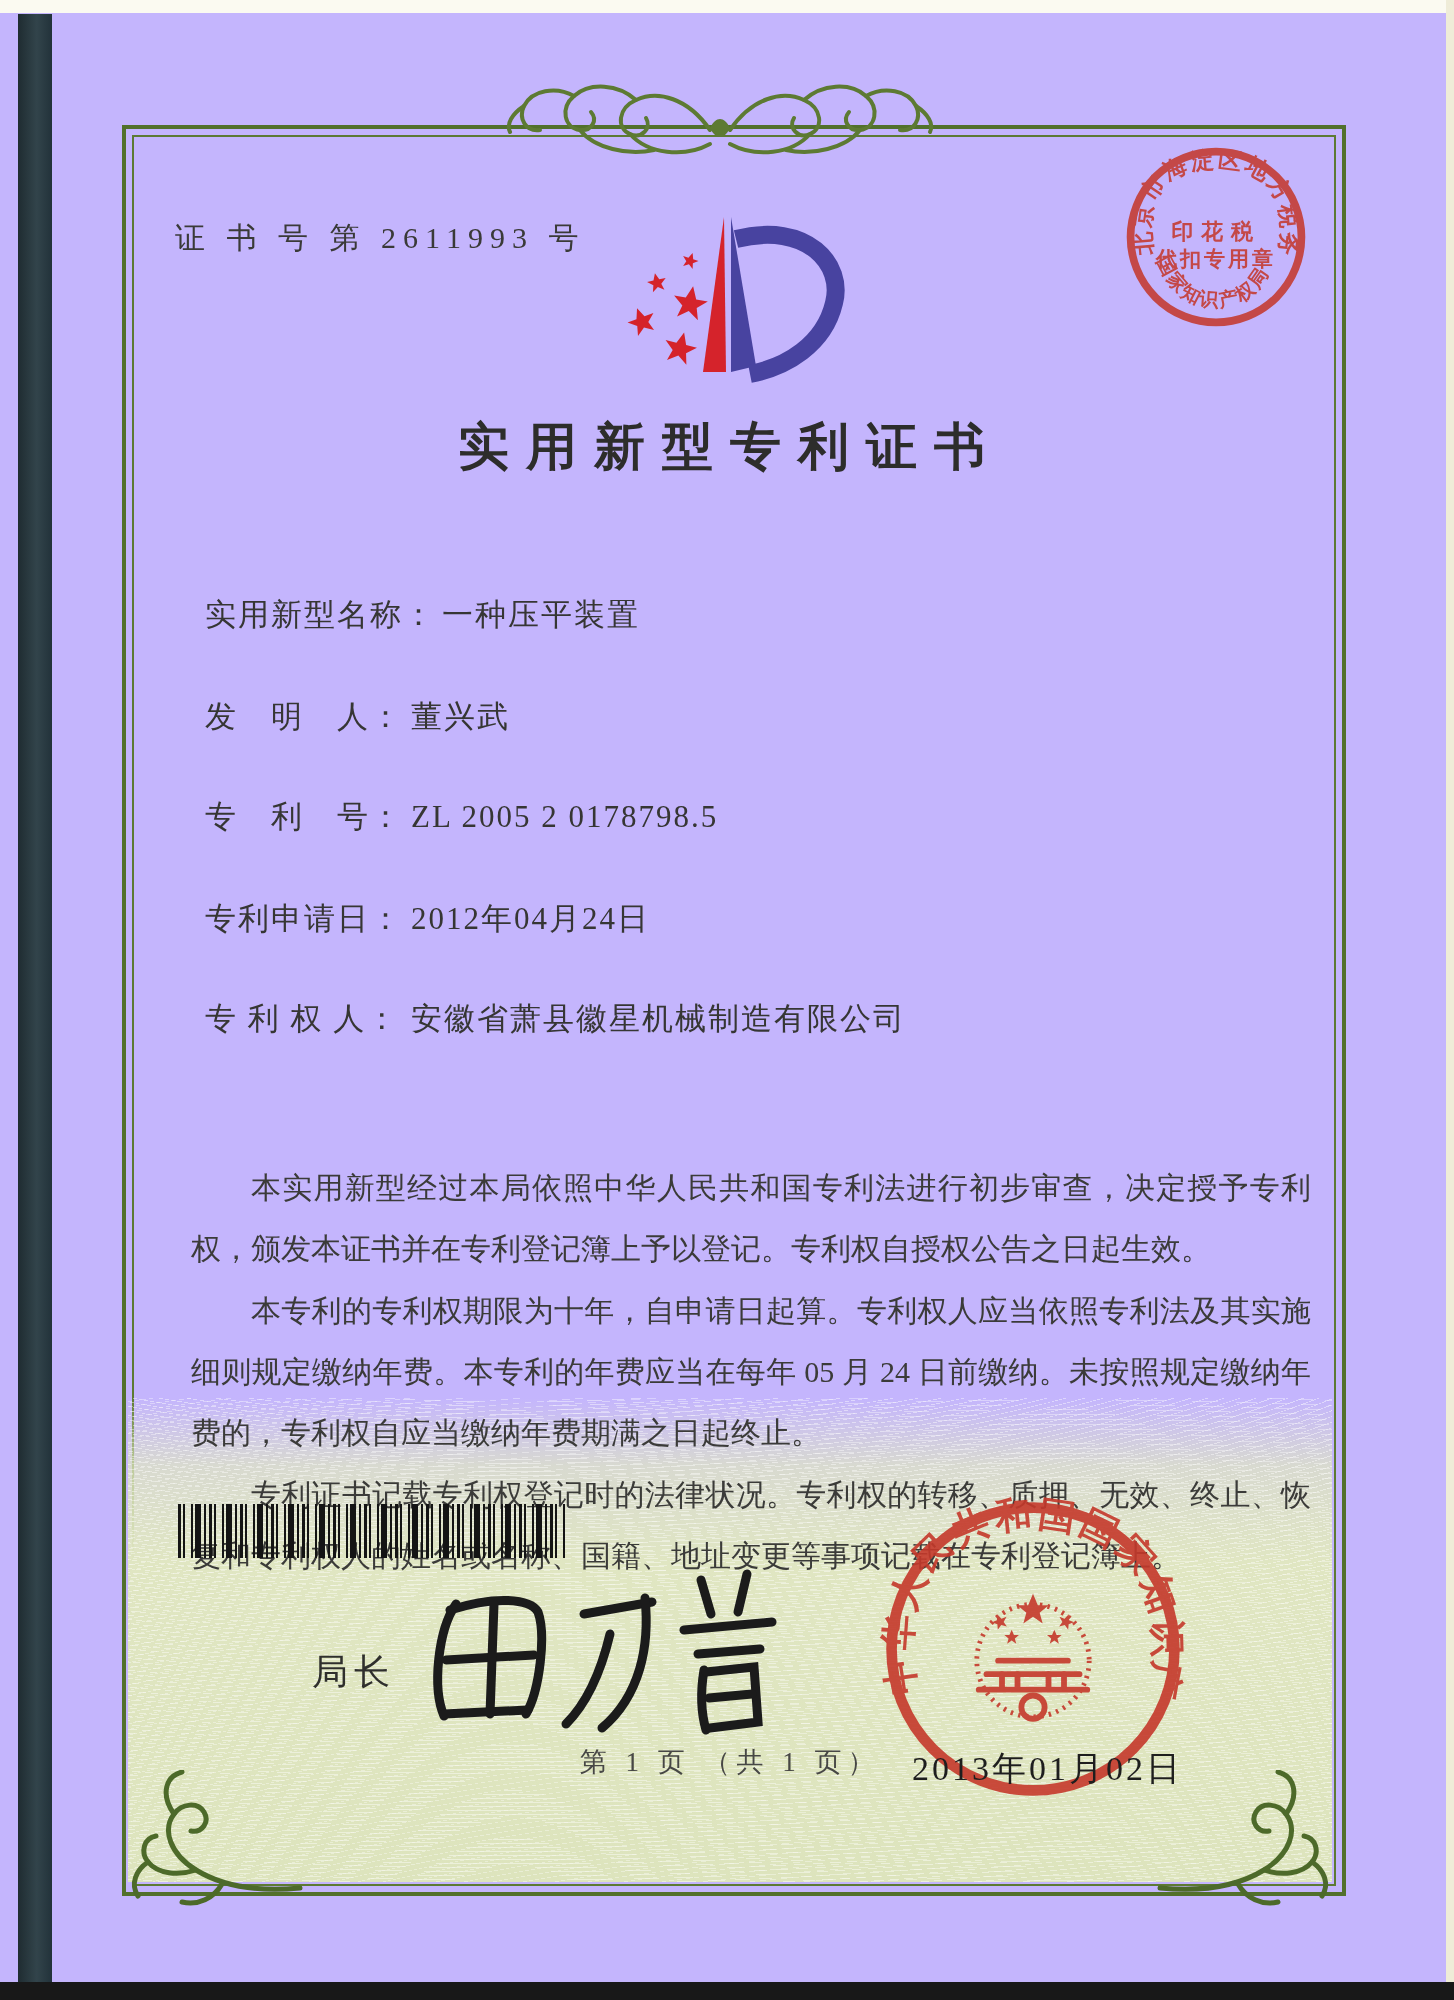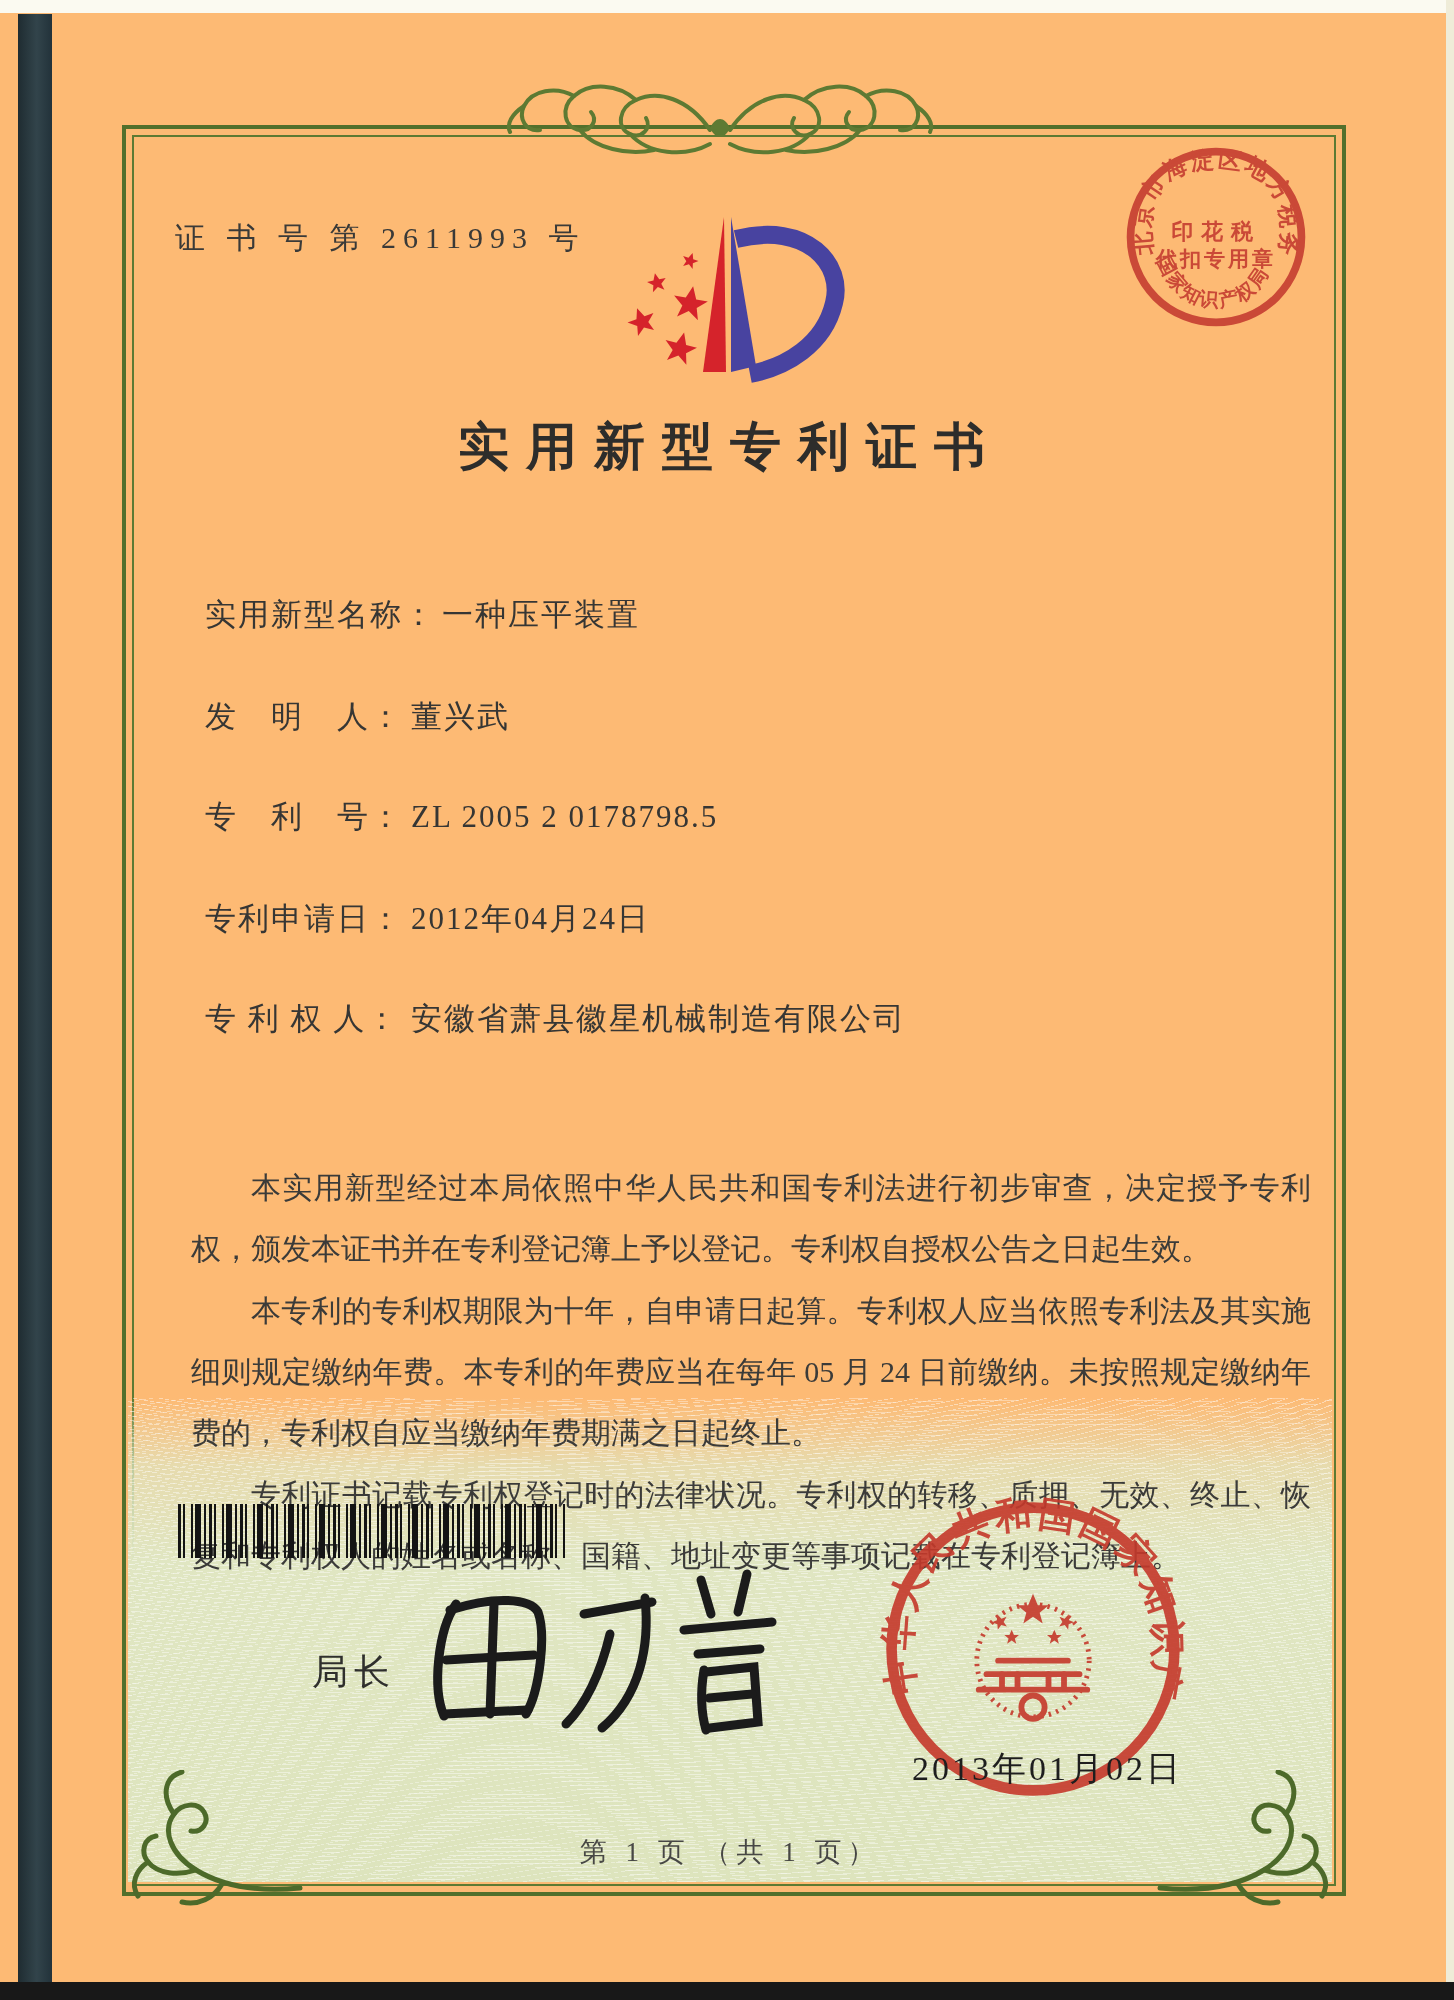--- a/index.html
+++ b/index.html
@@ -1,18 +1,18 @@
 <!DOCTYPE html>
 <html><head>
 <meta charset="utf-8">
 <style>
   html,body{margin:0;padding:0;background:#dcdcd6;}
   #scan{
     position:relative;width:1454px;height:2000px;overflow:hidden;
-    background:#fdba74;
+    background:#c4b5fd;
     font-family:"Liberation Serif","DejaVu Serif",serif;
   }
   
   .edge-left{position:absolute;left:18px;top:14px;width:34px;height:1972px;
     background:linear-gradient(90deg,#1f2c31,#32444b 55%,#22323a);}
   .edge-bottom{position:absolute;left:0;top:1982px;width:1454px;height:18px;background:#181818;}
   .edge-top{position:absolute;left:0;top:0;width:1454px;height:13px;background:#fbfaf1;}
   .edge-right{position:absolute;right:0;top:0;width:8px;height:2000px;background:#efecd8;}
 
   
@@ -54,21 +54,21 @@
       #141414 13px 15px,transparent 15px 17px,
       #141414 17px 23px,transparent 23px 26px,
       #141414 26px 28px,transparent 28px 31px);}
 
   .director{position:absolute;left:312px;top:1648px;font-size:36px;color:#2f2f2d;letter-spacing:6px;}
   .signature{position:absolute;left:398px;top:1538px;}
 
   .seal{position:absolute;left:878px;top:1492px;}
   .seal-date{position:absolute;left:912px;top:1746px;font-size:34px;color:#1e1e1e;letter-spacing:3px;z-index:5;}
 
-  .footer{position:absolute;left:122px;top:1834px;width:1216px;text-align:center;
+  .footer{position:absolute;left:122px;top:1744px;width:1216px;text-align:center;
     font-size:27px;color:#474745;letter-spacing:6px;}
 
   .ornament{position:absolute;}
   svg{display:block;}
 </style>
 </head>
 <body>
 
 <div id="scan">
 

